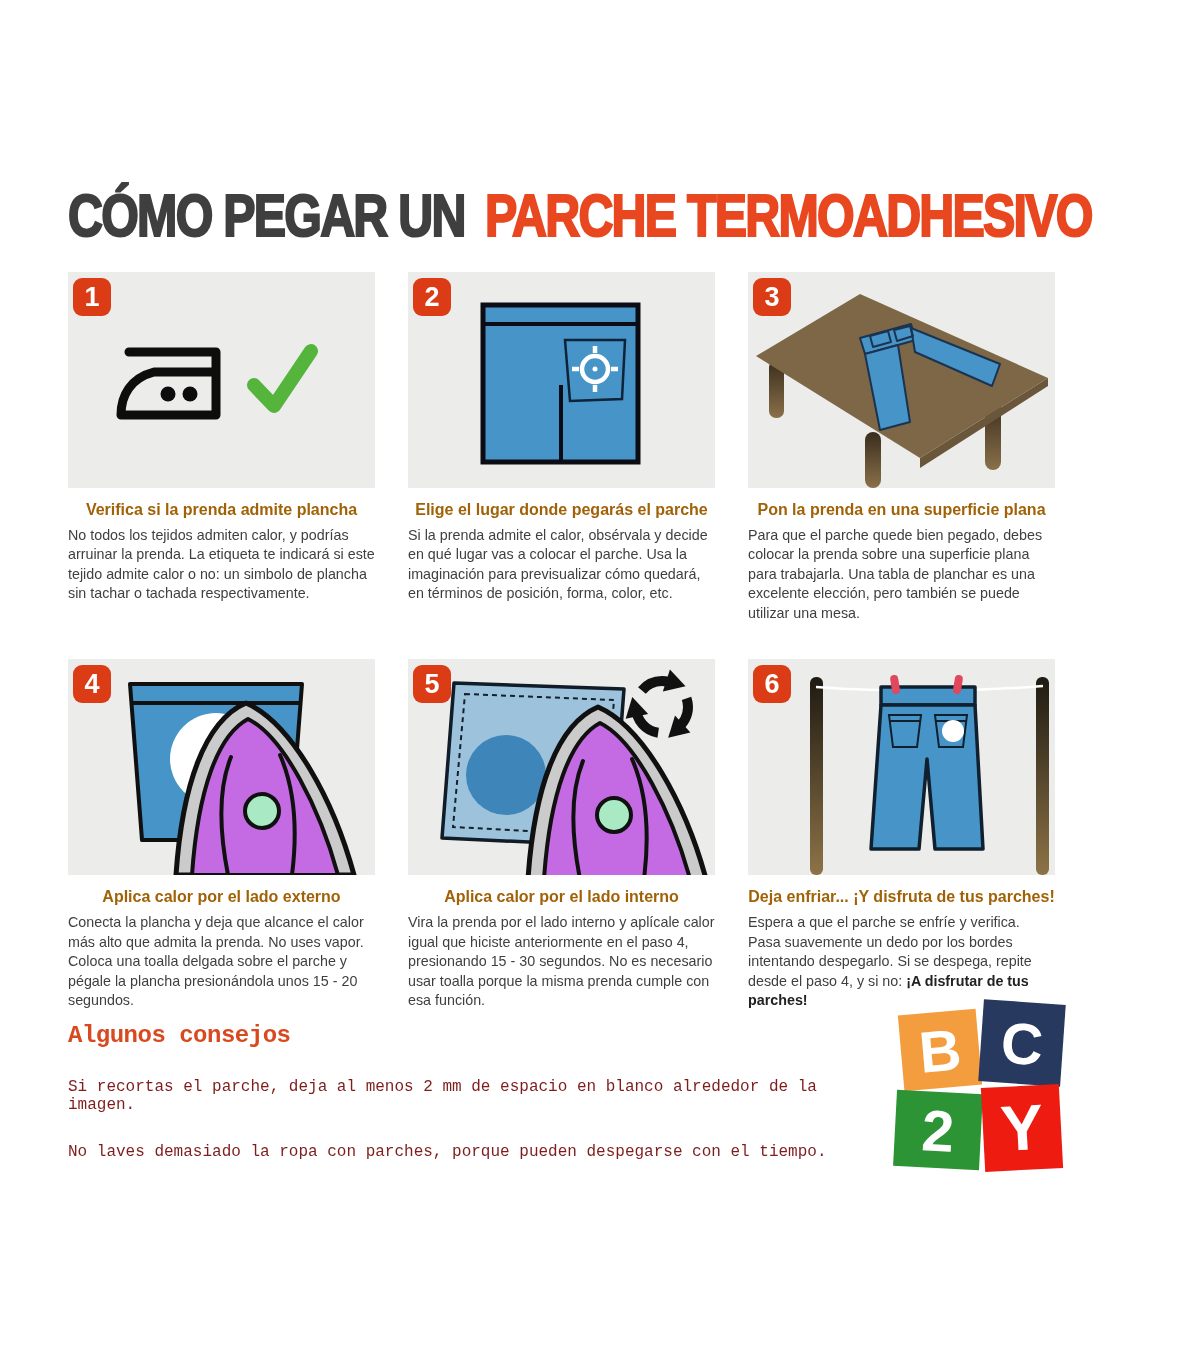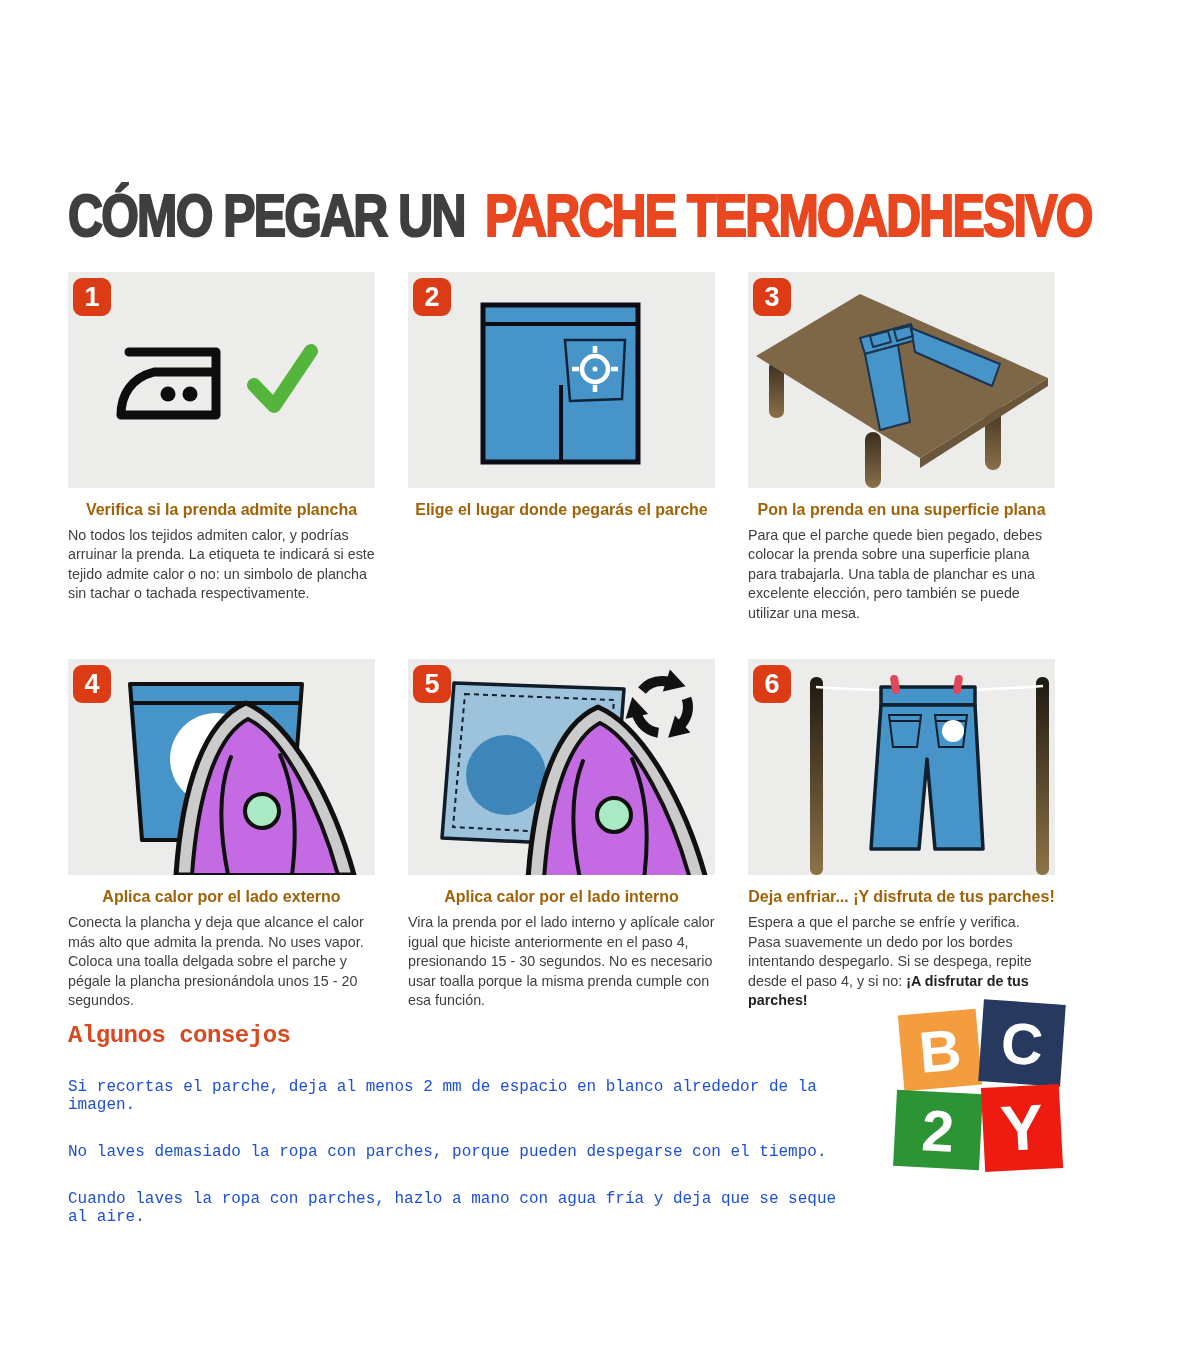--- a/index.html
+++ b/index.html
@@ -35,21 +35,21 @@
   .step-heading{
     margin-top:13px;text-align:center;color:#a16207;font-weight:700;font-size:16px;
   }
   .step-body{
     margin-top:7px;text-align:left;font-size:14.3px;line-height:1.36;color:#3f3f3f;
   }
   .step-body b{color:#222222;}
   
   .tips{position:absolute;left:68px;top:1022px;width:780px;font-family:Liberation Mono, monospace;}
   .tips-heading{color:#d8491f;font-size:24px;font-weight:800;letter-spacing:-0.5px;}
-  .tip{margin-top:29px;font-size:16px;color:#1d4ed8;}
+  .tip{margin-top:29px;font-size:16px;color:#7f1d1d;}
   
   .logo{position:absolute;left:893px;top:1000px;width:172px;height:172px;}
   .logo-sq{
     position:absolute;display:flex;align-items:center;justify-content:center;
     color:#ffffff;font-weight:800;
   }
   .logo-b{left:8px;top:12px;width:78px;height:76px;background:#f49d3f;transform:rotate(-5deg);font-size:58px;}
   .logo-c{left:88px;top:2px;width:82px;height:82px;background:#27395f;transform:rotate(4deg);font-size:58px;}
   .logo-2{left:2px;top:92px;width:86px;height:76px;background:#2c9434;transform:rotate(3deg);font-size:58px;}
   .logo-y{left:90px;top:86px;width:78px;height:84px;background:#ed1b10;transform:rotate(-3deg);font-size:64px;}
@@ -94,20 +94,21 @@
           <circle cx="187" cy="97" r="13"></circle>
           <line x1="187" y1="74" x2="187" y2="81"></line>
           <line x1="187" y1="113" x2="187" y2="120"></line>
           <line x1="164" y1="97" x2="171" y2="97"></line>
           <line x1="203" y1="97" x2="210" y2="97"></line>
         </g>
         <circle cx="187" cy="97" r="2.5" fill="#ffffff"></circle>
       </svg>
     </div>
     <div class="step-heading">Elige el lugar donde pegarás el parche</div>
+    <div class="step-body">Si la prenda admite el calor, obsérvala y decide en qué lugar vas a colocar el parche. Usa la imaginación para previsualizar cómo quedará, en términos de posición, forma, color, etc.</div>
   </div>
 
   <div class="step">
     <div class="figure">
       <div class="badge">3</div>
       <svg width="307" height="216" viewBox="0 0 307 216">
         <defs>
           <linearGradient id="legGrad" x1="0" y1="0" x2="0" y2="1">
             <stop offset="0" stop-color="#3a2d1d"></stop>
               <stop offset="1" stop-color="#8a7049"></stop>
@@ -209,21 +210,20 @@
     </div>
     <div class="step-heading">Deja enfriar... ¡Y disfruta de tus parches!</div>
     <div class="step-body"><span>Espera a que el parche se enfríe y verifica. Pasa suavemente un dedo por los bordes intentando despegarlo. Si se despega, repite desde el paso 4, y si no: </span><b>¡A disfrutar de tus parches!</b></div>
   </div>
 </div>
 
 <div class="tips">
   <div class="tips-heading">Algunos consejos</div>
   <div class="tip">Si recortas el parche, deja al menos 2 mm de espacio en blanco alrededor de la imagen.</div>
   <div class="tip">No laves demasiado la ropa con parches, porque pueden despegarse con el tiempo.</div>
-  <div class="tip">Cuando laves la ropa con parches, hazlo a mano con agua fría y deja que se seque al aire.</div>
 </div>
 
 <div class="logo">
   <div class="logo-sq logo-b">
       <span>B</span>
     </div>
   <div class="logo-sq logo-c">
       <span>C</span>
     </div>
   <div class="logo-sq logo-2">

